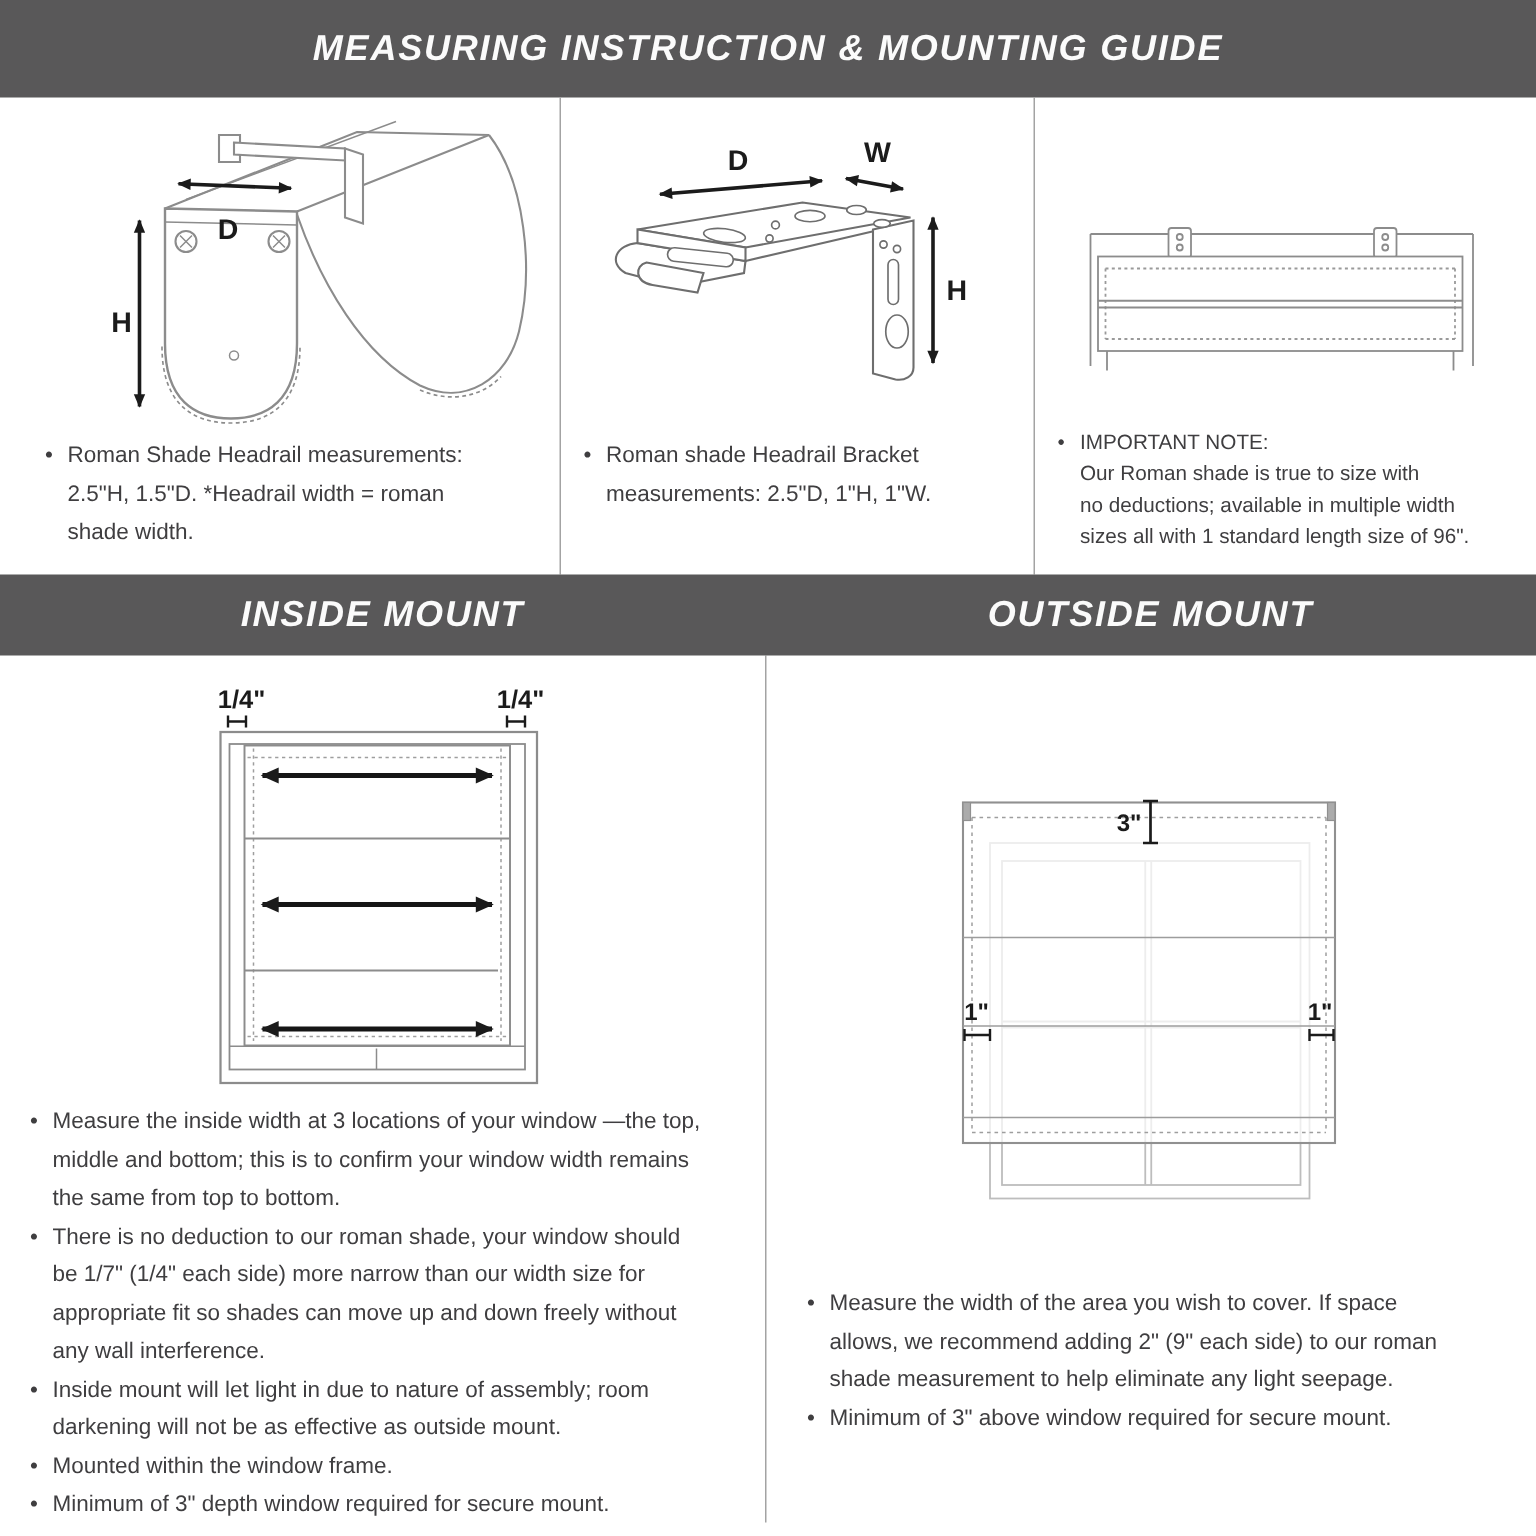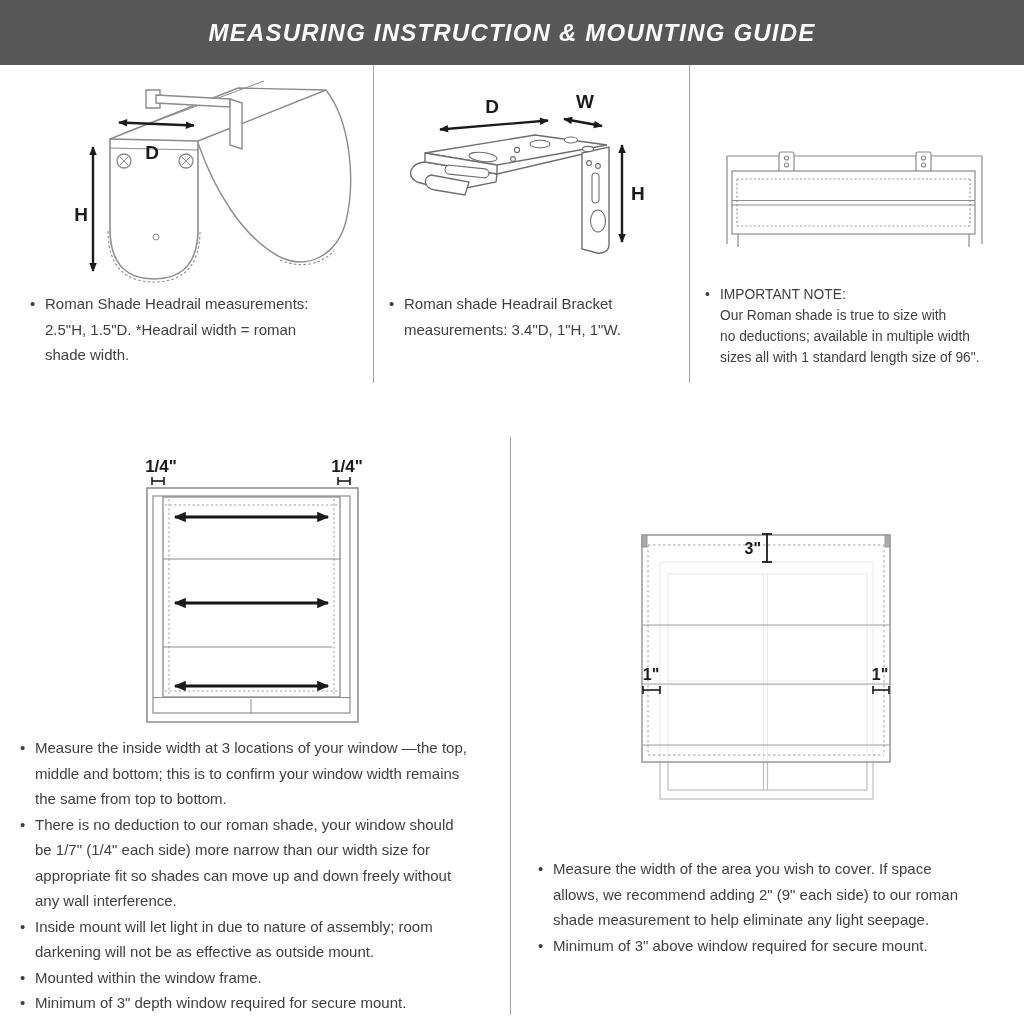--- a/index.html
+++ b/index.html
@@ -134,21 +134,21 @@
         <line x1="227" y1="62" x2="227" y2="159" marker-start="url(#aSm)" marker-end="url(#aSm)"></line>
       </g>
       <text class="dim" x="97" y="30" font-size="19" text-anchor="middle">D</text>
       <text class="dim" x="190" y="25" font-size="19" text-anchor="middle">W</text>
       <text class="dim" x="236" y="117" font-size="19" text-anchor="start">H</text>
     </svg>
     <div class="blist" style="left:16px;top:226px;width:296px">
       <div class="bullet-item">
         <span class="dot">•</span>
         <span class="btxt">Roman shade Headrail Bracket
-measurements: 3.4"D, 1"H, 1"W.</span>
+measurements: 2.5"D, 1"H, 1"W.</span>
       </div>
     </div>
   </div>
 
   <div class="panel" id="p-note">
     <svg class="diag" style="left:24px;top:74px" width="300" height="118" viewBox="0 0 300 118">
       <g stroke="#8c8c8c" stroke-width="1.2" fill="none">
         <line x1="14" y1="17" x2="269" y2="17"></line>
         <line x1="14" y1="17" x2="14" y2="105"></line>
         <line x1="269" y1="17" x2="269" y2="105"></line>
@@ -177,20 +177,28 @@
       <div class="bullet-item">
         <span class="dot">•</span>
         <span class="btxt">IMPORTANT NOTE:
 Our Roman shade is true to size with
 no deductions; available in multiple width
 sizes all with 1 standard length size of 96".</span>
       </div>
     </div>
   </div>
 
+  <div class="bar" id="bar-mid">
+    <div class="half" id="half-inside">
+      <div class="bar-title">INSIDE MOUNT</div>
+    </div>
+    <div class="half" id="half-outside">
+      <div class="bar-title">OUTSIDE MOUNT</div>
+    </div>
+  </div>
 
   <div class="panel" id="p-inside">
     <svg class="diag" style="left:135px;top:13px" width="240" height="292" viewBox="0 0 240 292">
       <g stroke="#8c8c8c" fill="none">
         <rect x="12" y="38" width="211" height="234" stroke-width="1.5" fill="#ffffff"></rect>
         <rect x="18" y="46" width="197" height="217" stroke-width="1.2"></rect>
         <line x1="18" y1="247.5" x2="215" y2="247.5" stroke-width="1"></line>
         <line x1="116" y1="249" x2="116" y2="263" stroke-width="1"></line>
       </g>
       <g>

